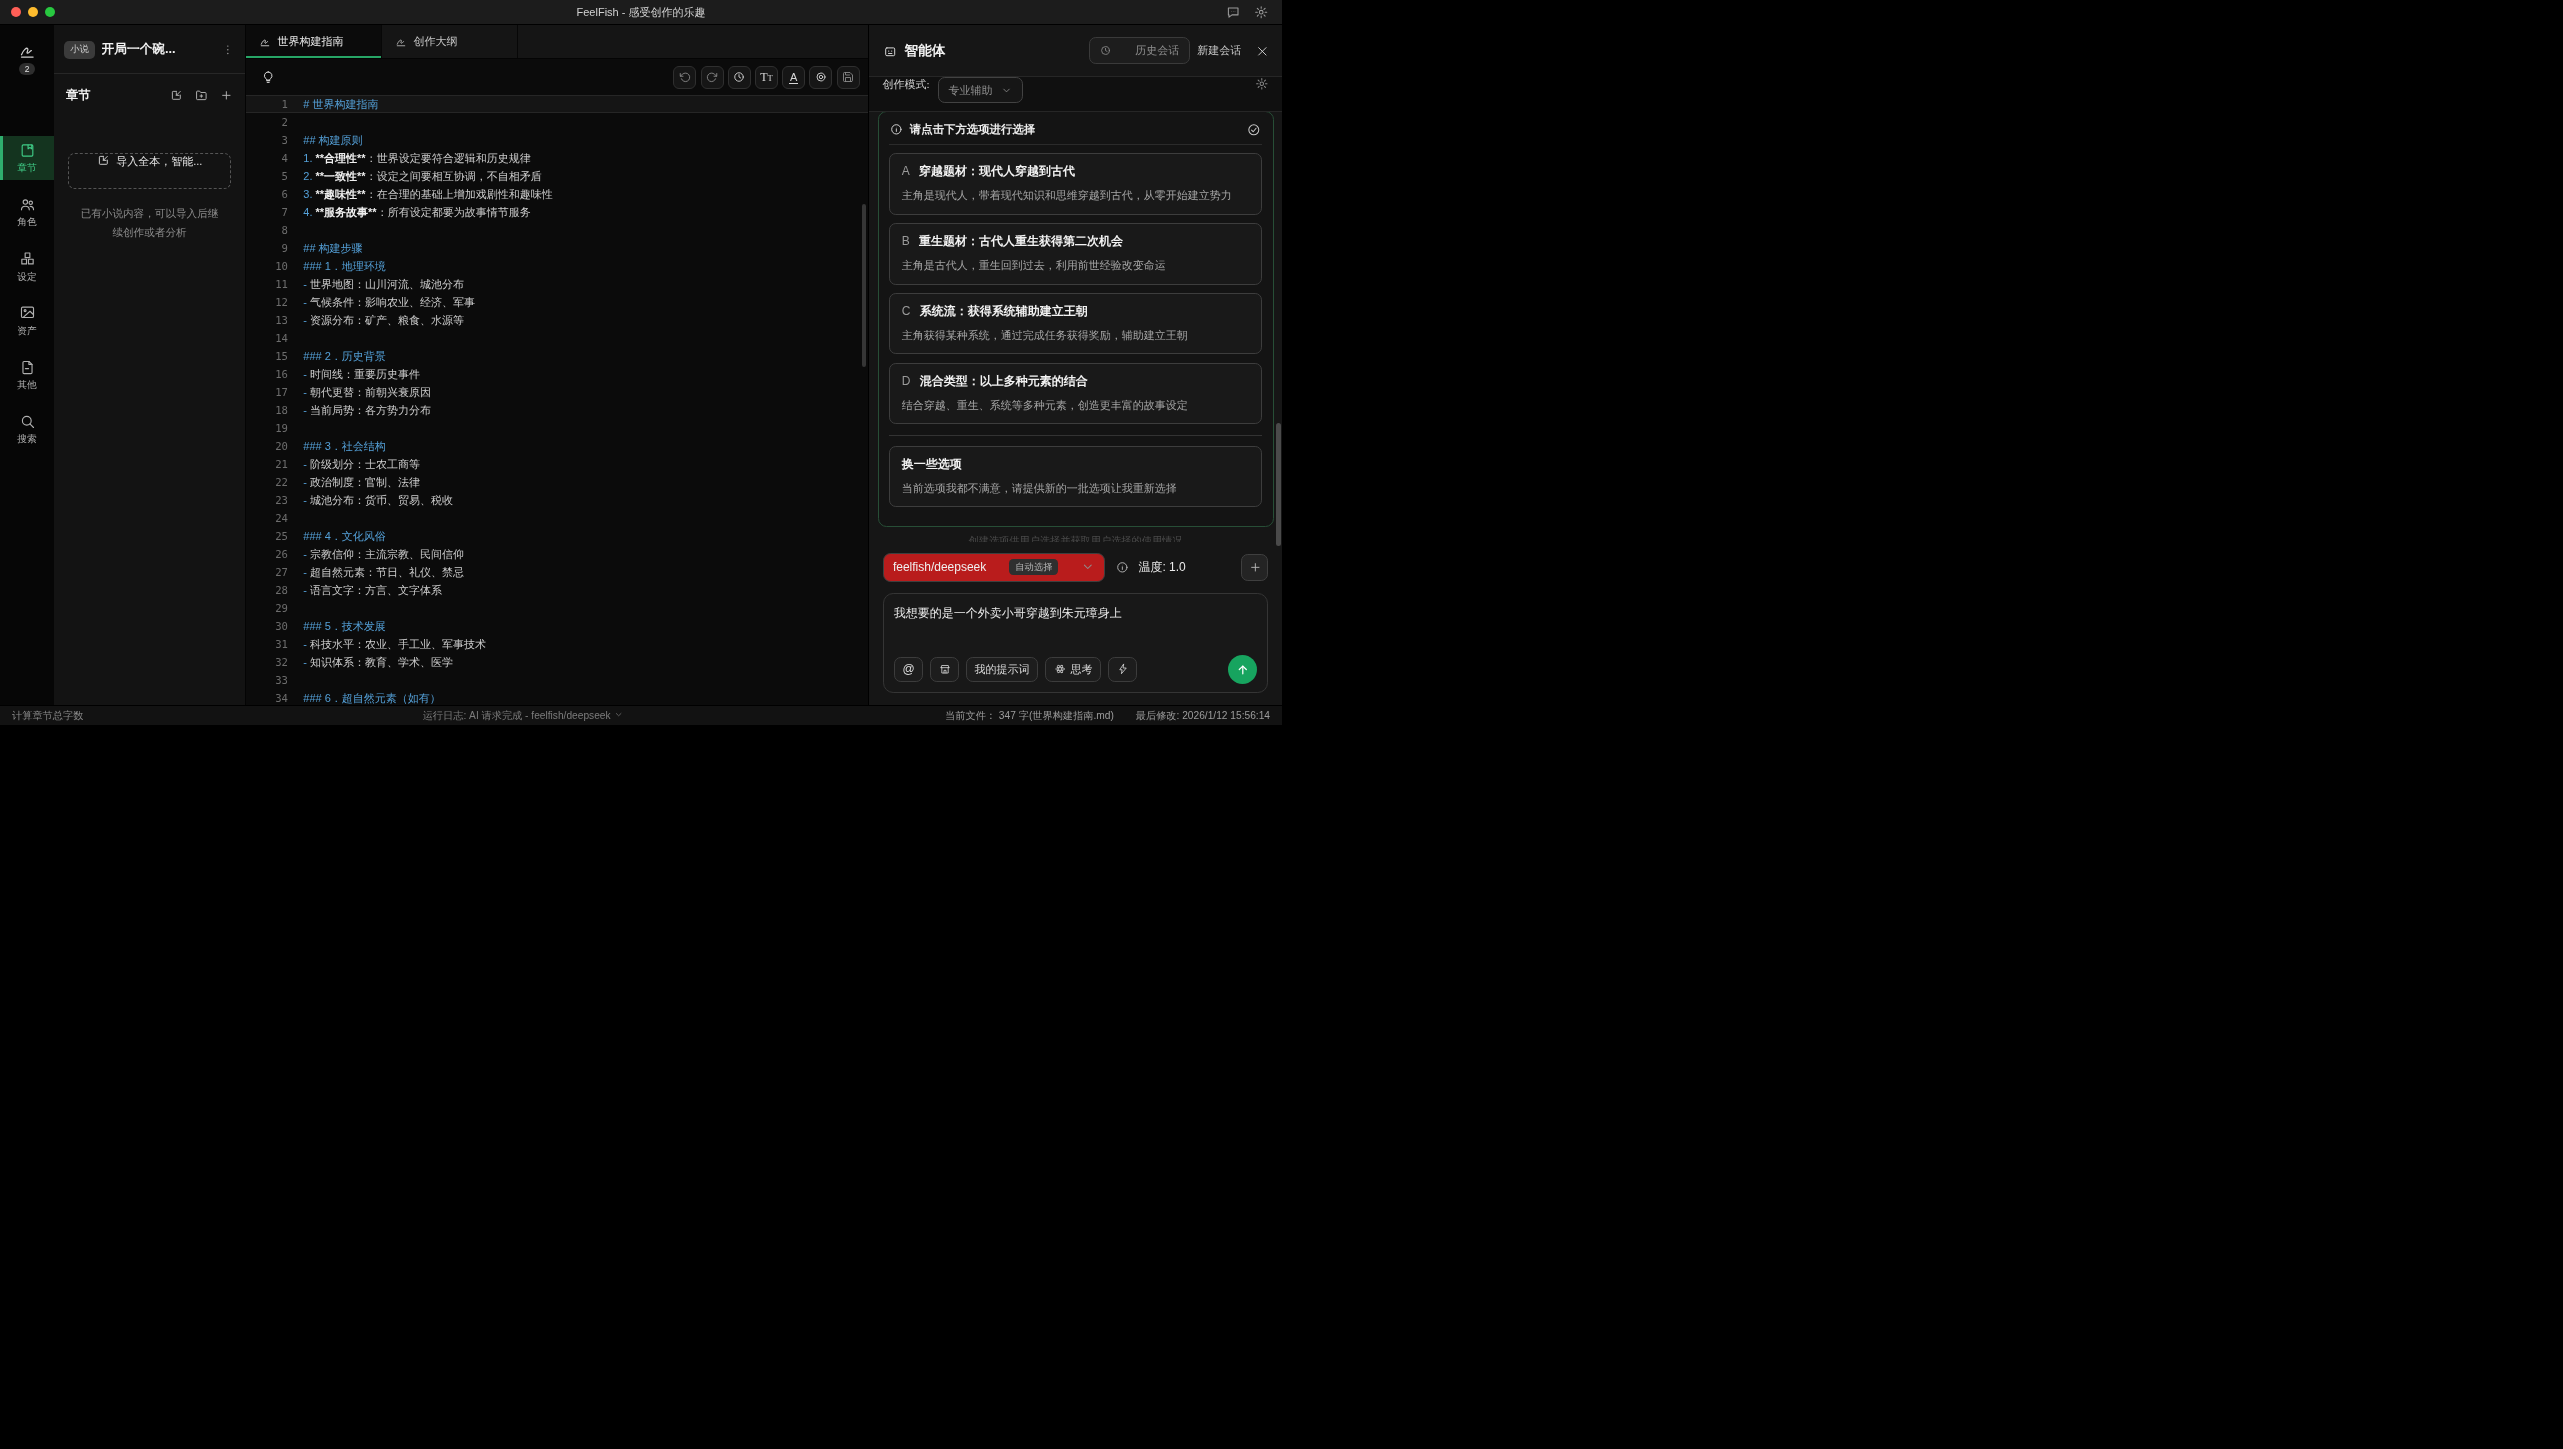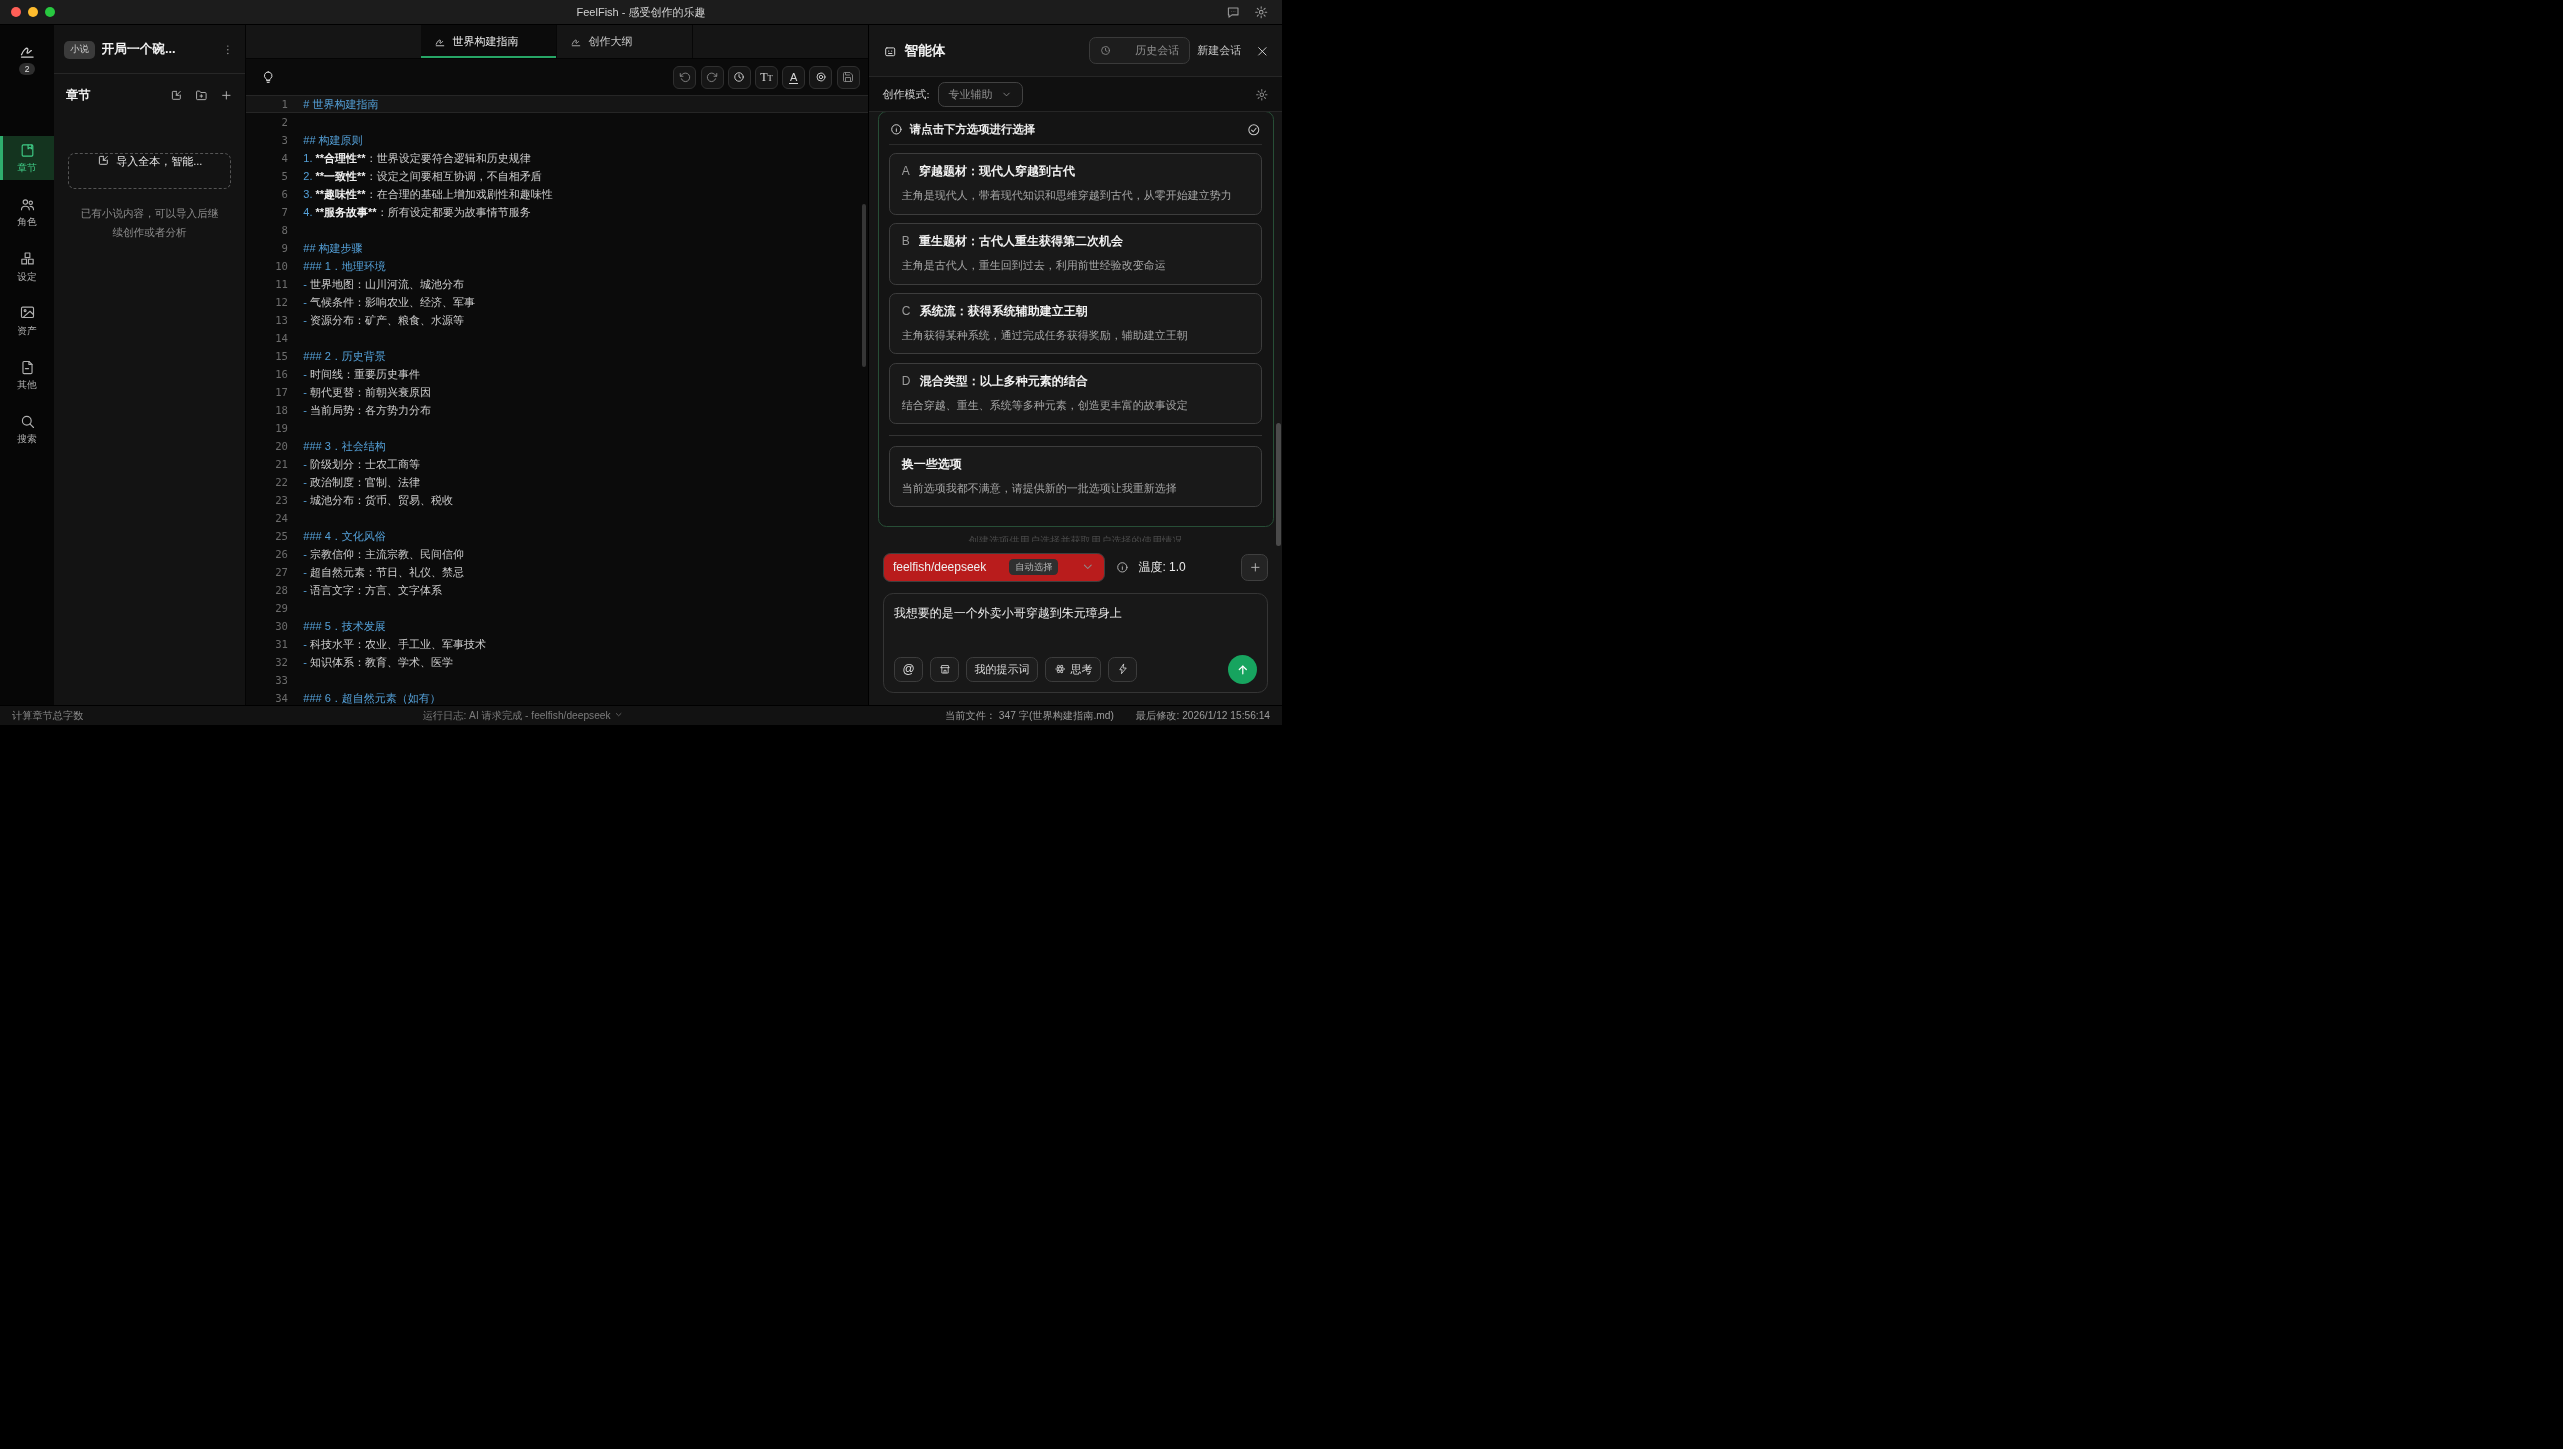--- a/index.html
+++ b/index.html
@@ -41,21 +41,21 @@
   .section-row { display:flex; align-items:center; padding:12.7px 12px 8.5px; }
   .section-title { font-weight:bold; font-size:12.3px; color:#f0f0f0; flex:1; }
   .section-icons { display:flex; gap:12.7px; color:#b5b5b5; font-size:12.7px; }
   .section-icons span svg { width:1em; height:1em; }
   .import-btn { margin:41px 13.6px 0; height:36px; border:0.8px dashed #555; border-radius:6.8px; display:flex; align-items:flex-start; justify-content:center; gap:6.8px; color:#e2e2e2; font-size:11px; background:transparent; }
   .import-btn .iic { font-size:12.7px; color:#d5d5d5; } .import-btn .iic svg { width:1em; height:1em; }
   .panel-hint { margin-top:14.4px; text-align:center; color:#8b8b8b; font-size:10.6px; line-height:1.8; }
 
   
   .editor { flex:1; min-width:0; display:flex; flex-direction:column; background:#0b0b0b; border-right:0.8px solid #000; }
-  .tabbar { height:34px; display:flex; background:#151515; border-bottom:0.8px solid #040404;justify-content:center; }
+  .tabbar { height:34px; display:flex; background:#151515; border-bottom:0.8px solid #040404; }
   .tab { width:136px; display:flex; align-items:center; gap:6.8px; padding:0 12.7px; font-size:11px; color:#c4c4c4; border-right:0.8px solid #070707; position:relative; }
   .tab .tic { font-size:12px; } .tab .tic svg { width:1em; height:1em; }
   .tab.active { background:#0b0b0b; color:#ececec; }
   .tab.active::after { content:''; position:absolute; left:0; right:0; bottom:0; height:2.5px; background:#27a566; }
   .toolbar { height:36px; display:flex; align-items:center; padding:0 8.5px; flex-shrink:0; }
   .bulb { color:#e6e6e6; margin-left:6px; font-size:14.4px; } .bulb svg { width:1em; height:1em; }
   .tool-group { margin-left:auto; display:flex; gap:4.2px; }
   .tbtn { width:23px; height:23px; border:0.8px solid #2f2f2f; background:#161616; border-radius:6px; display:flex; align-items:center; justify-content:center; color:#d8d8d8; font-size:12px; }
   .tbtn svg { width:1em; height:1em; }
   .tbtn.dim { color:#8a8a8a; }
@@ -74,21 +74,21 @@
 
   
   .agent { width:413px; background:#161616; flex-shrink:0; display:flex; flex-direction:column; position:relative; }
   .agent-header { height:51px; display:flex; align-items:center; padding:0 13.6px; }
   .agent-title { font-size:13.6px; font-weight:bold; color:#f2f2f2; display:flex; gap:7.6px; align-items:center; flex:1; }
   .agent-title .aic { font-size:14.4px; color:#e0e0e0; } .agent-title .aic svg { width:1em; height:1em; }
   .hist-btn { display:flex; align-items:center; gap:24px; border:0.8px solid #3a3a3a; border-radius:6.8px; padding:5.1px 10.2px; color:#8f8f8f; font-size:11px; background:#1d1d1d; }
   .hist-btn .hic { font-size:11px; } .hist-btn .hic svg { width:1em; height:1em; }
   .new-session { color:#c9c9c9; font-size:11px; margin-left:7px; }
   .agent-close { color:#cfcfcf; margin-left:14.4px; font-size:12.7px; } .agent-close svg { width:1em; height:1em; }
-  .mode-row { height:36px; background:#101010; border-top:0.8px solid #262626; border-bottom:0.8px solid #262626; display:flex; align-items:center; padding:0 13.6px; gap:8.5px;font-family:Liberation Serif, serif; }
+  .mode-row { height:36px; background:#101010; border-top:0.8px solid #262626; border-bottom:0.8px solid #262626; display:flex; align-items:flex-start; padding:0 13.6px; gap:8.5px;font-family:Liberation Serif, serif; }
   .mode-label { font-size:11px; color:#cfcfcf; }
   .mode-select { display:flex; gap:9px; align-items:center; border:0.8px solid #424242; border-radius:6.8px; padding:4.2px 9.3px; color:#8f8f8f; font-size:11px; background:#161616; }
   .mode-select .cic svg, .model-select .cic svg { width:1em; height:1em; }
   .mode-gear { margin-left:auto; color:#8a8a8a; font-size:13.6px; } .mode-gear svg { width:1em; height:1em; }
 
   .chat { flex:1; overflow:hidden; padding:1.7px 8.5px 0; }
   .msg-block { border:0.8px solid #274e36; border-radius:8.5px; background:#141414; padding:6.8px 10.2px 10.2px; margin-top:-3.4px; }
   .info-row { display:flex; align-items:center; gap:6.8px; color:#ededed; font-size:11.4px; font-weight:bold; padding:3.4px 1.7px 6.8px; }
   .info-row .iic2 { font-size:12.7px; color:#d8d8d8; } .info-row .iic2 svg { width:1em; height:1em; }
   .info-row .check { margin-left:auto; color:#c8c8c8; font-size:13.6px; font-weight:normal; } .info-row .check svg { width:1em; height:1em; }

